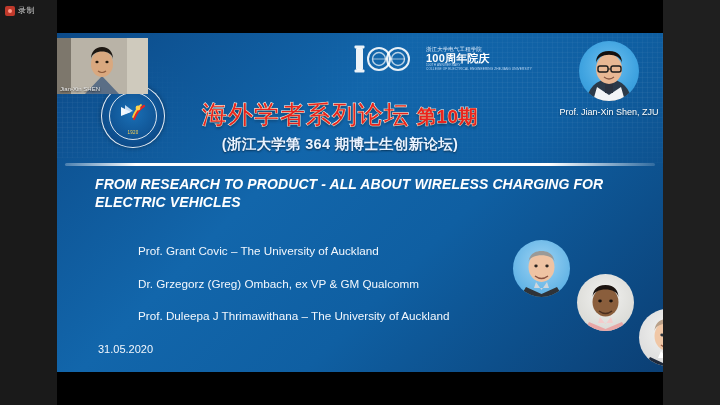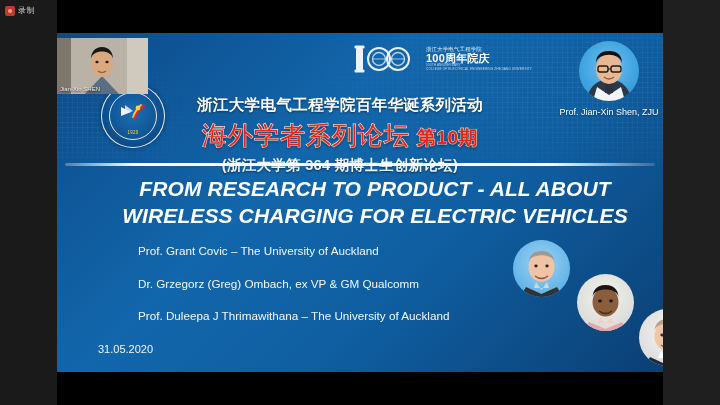--- a/index.html
+++ b/index.html
@@ -86,22 +86,22 @@
   .host-name{margin-top:6px;font-size:9px;color:#ffffff;white-space:nowrap;
              text-shadow:0 1px 2px rgba(0,0,0,.45);}
 
   
   .divider{position:absolute;left:8px;top:130px;width:590px;height:2.5px;
       background:linear-gradient(90deg,rgba(255,255,255,.25),#ffffff 12%,#ffffff 82%,rgba(255,255,255,.15));
       border-radius:2px;}
 
   
   .body{position:absolute;left:0;top:136px;width:606px;height:203px;}
-  .talk-title{position:absolute;left:38px;top:7px;width:560px;font-size:21px;
-      font-style:italic;font-weight:bold;color:#ffffff;line-height:1.28;letter-spacing:.1px;text-align:center;}
+  .talk-title{position:absolute;left:38px;top:7px;width:560px;font-size:14px;
+      font-style:italic;font-weight:bold;color:#ffffff;line-height:1.28;letter-spacing:.1px;}
   .speakers{position:absolute;left:41px;top:76px;width:420px;}
   .sp{font-size:11.7px;color:#f2f7fd;line-height:1;margin-bottom:21px;white-space:nowrap;padding-left:40px;}
   .date{font-size:11px;color:#f2f7fd;}
 
   
   .guest{position:absolute;border-radius:50%;overflow:hidden;}
   .g1{left:456px;top:71px;width:57px;height:57px;
       background:radial-gradient(circle at 50% 40%,#9fd4f4 0%,#63b4e6 70%,#4aa3dc 100%);}
   .g2{left:520px;top:105px;width:57px;height:57px;
       background:radial-gradient(circle at 50% 40%,#f2f2f0 0%,#dcdcd8 70%,#cfcfca 100%);}
@@ -161,21 +161,20 @@
         </svg>
         <div class="anniv-txt">
           <span class="anniv-l1">浙江大学电气工程学院</span>
           <span class="anniv-l2">100周年院庆</span>
           <span class="anniv-l3">100TH ANNIVERSARY</span>
           <span class="anniv-l4">COLLEGE OF ELECTRICAL ENGINEERING ZHEJIANG UNIVERSITY</span>
         </div>
       </div>
 
       <div class="cn-block">
-        <div class="cn-line1">浙江大学电气工程学院百年华诞系列活动</div>
         <div class="cn-line2">
           <span class="cn-big">海外学者系列论坛</span>
           <span class="cn-ep">第10期</span>
         </div>
         <div class="cn-line3">(浙江大学第 364 期博士生创新论坛)</div>
       </div>
 
       <div class="host">
         <div class="host-photo">
           <svg viewBox="0 0 60 60" width="60" height="60">

